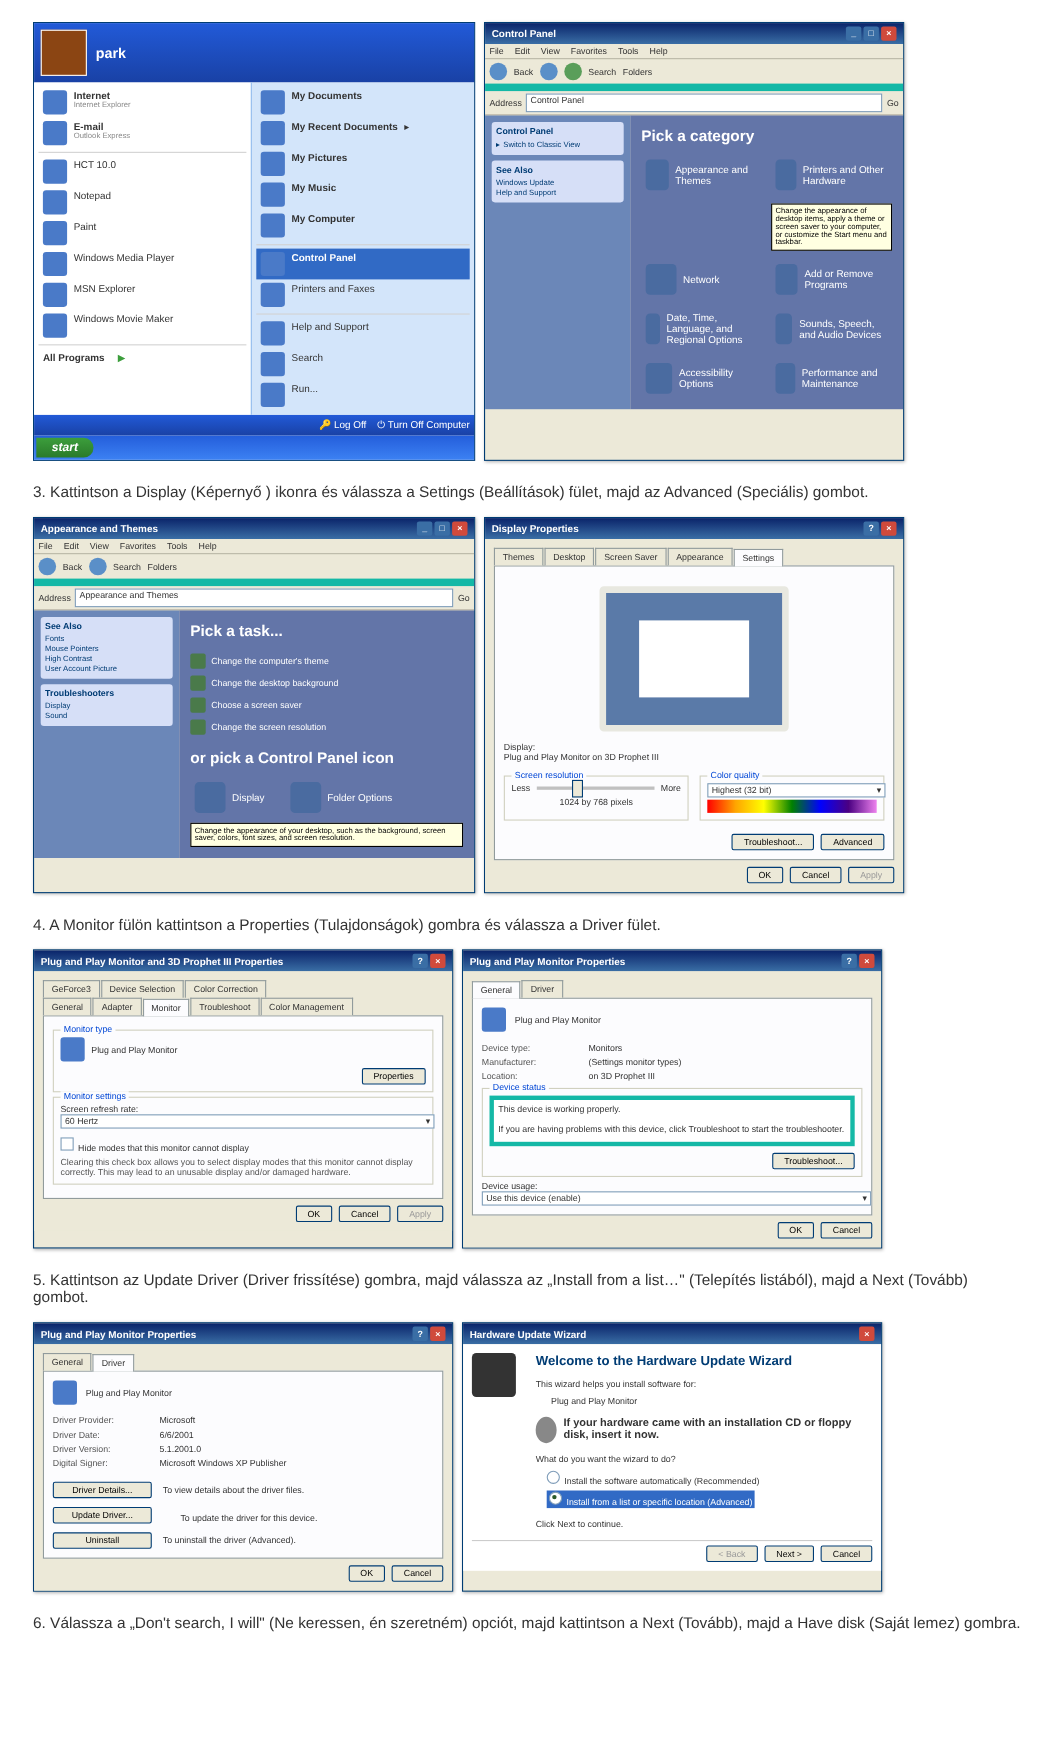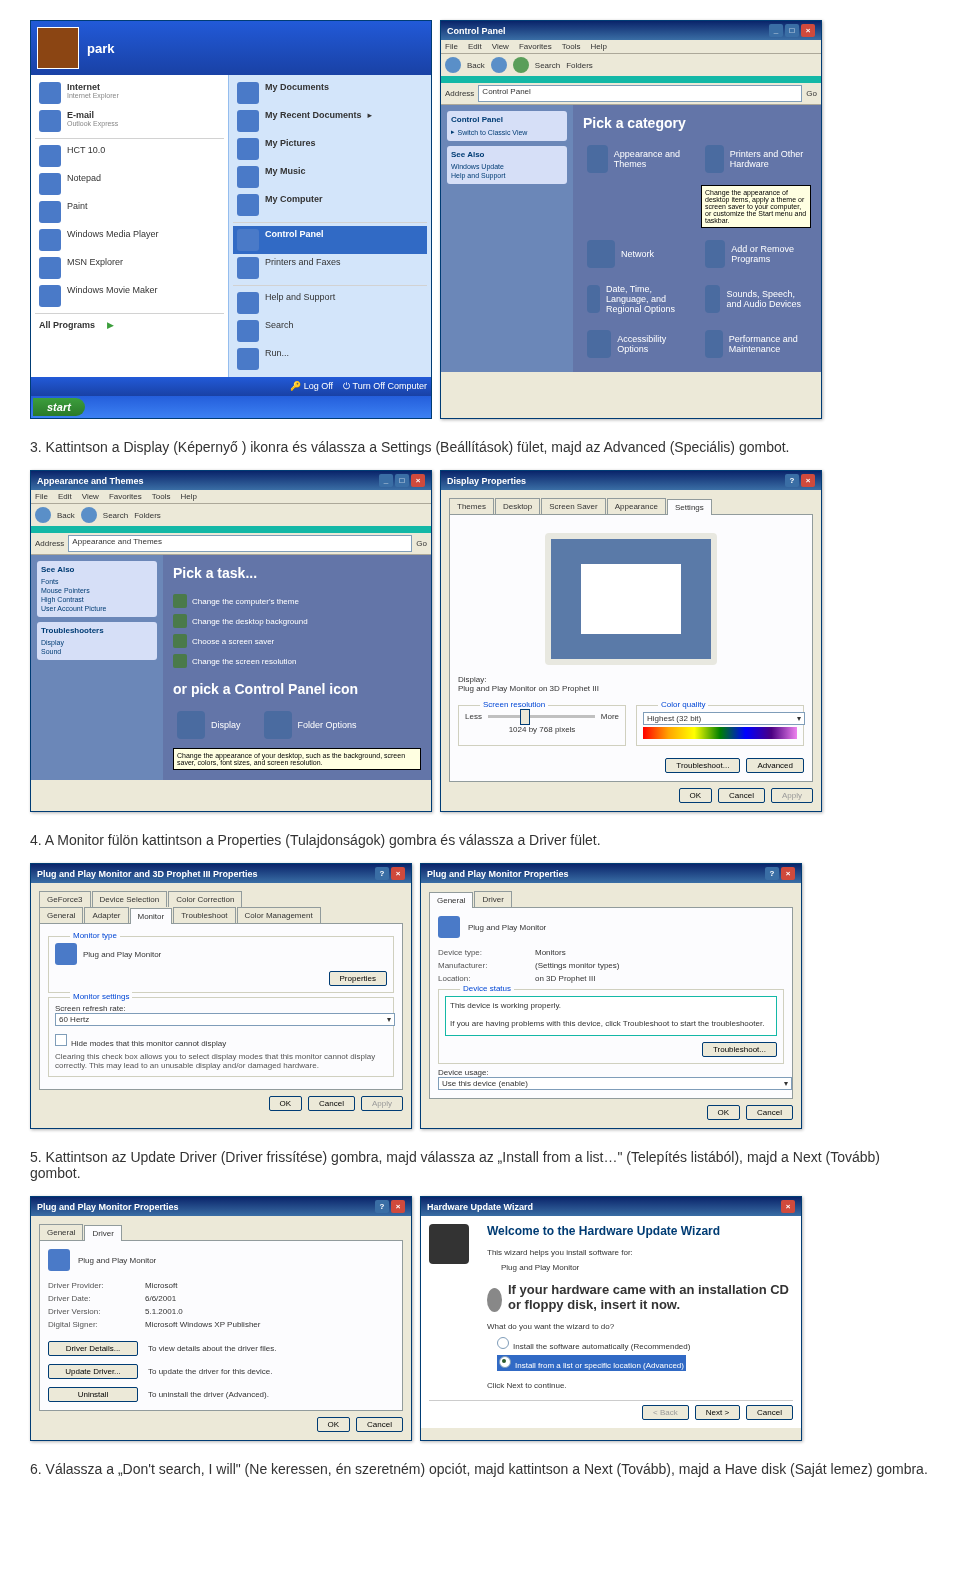--- a/index.html
+++ b/index.html
@@ -44,31 +44,31 @@
 .taskbar{background:linear-gradient(#245edb,#3c81f3);padding:2px;display:flex}
 .startbtn{background:linear-gradient(#3c9e3c,#2a7a2a);color:#fff;padding:3px 14px;border-radius:0 10px 10px 0;font-style:italic;font-weight:bold;font-size:11px}
 
 .dialog{width:380px}
 .dlgbody{background:#ece9d8;padding:8px}
 .tabs{display:flex;font-size:8px}
 .tab{padding:3px 7px;background:#ece9d8;border:1px solid #919b9c;border-bottom:none;margin-right:1px}
 .tab.active{background:#fcfcfe;position:relative;top:1px}
 .tabcontent{background:#fcfcfe;border:1px solid #919b9c;padding:8px;font-size:8px}
 .groupbox{border:1px solid #d0d0bf;padding:6px;margin:4px 0;position:relative}
-.groupbox-title{position:absolute;top:-6px;left:21px;background:#fcfcfe;padding:0 3px;color:#0046d5;font-size:8px}
+.groupbox-title{position:absolute;top:-6px;left:6px;background:#fcfcfe;padding:0 3px;color:#0046d5;font-size:8px}
 .btn{background:#ece9d8;border:1px solid #003c74;padding:2px 10px;font-size:8px;border-radius:2px}
 .dlgfooter{display:flex;justify-content:flex-end;gap:6px;padding:6px 0 0}
 .monitor-prev{width:160px;height:120px;background:#5a7aa8;margin:10px auto;border:6px solid #e8e8e0;border-radius:4px;display:flex;align-items:center;justify-content:center}
 .monitor-prev-inner{width:100px;height:70px;background:#fff}
 .slider{display:flex;align-items:center;gap:6px}
 .slider-track{flex:1;height:3px;background:#c0c0c0;position:relative}
 .slider-thumb{width:8px;height:14px;background:#ece9d8;border:1px solid #003c74;position:absolute;top:-6px;left:30%}
 .dropdown{width:100%;border:1px solid #7f9db9;background:#fff;padding:1px 3px;font-size:8px;display:flex;justify-content:space-between}
 .rainbow{height:12px;background:linear-gradient(90deg,red,orange,yellow,green,blue,indigo,violet);margin-top:2px}
-.textbox-ro{border:1px solid #14b8a6;background:#fff;padding:4px;font-size:8px;min-height:30px}
+.textbox-ro{border:4px solid #14b8a6;background:#fff;padding:4px;font-size:8px;min-height:30px}
 .checkbox{width:10px;height:10px;border:1px solid #7f9db9;background:#fff;display:inline-block;margin-right:4px}
 .radio{width:10px;height:10px;border:1px solid #7f9db9;border-radius:50%;background:#fff;display:inline-block;margin-right:4px}
 .radio.sel::after{content:"";display:block;width:4px;height:4px;background:#2a5a2a;border-radius:50%;margin:2px}
 .wizicon{width:40px;height:40px;background:#333;border-radius:4px;margin-right:8px}
 .field-row{display:flex;gap:12px;padding:2px 0;font-size:8px}
 .field-label{width:85px;color:#555}
 .task-item{display:flex;align-items:center;gap:5px;padding:3px 0;font-size:8px}
 .task-icon{width:14px;height:14px;background:#4a7a4a;border-radius:2px}
 </style>
 </head>
@@ -548,21 +548,21 @@
             <span>5.1.2001.0</span>
           </div>
 <div class="field-row">
             <span class="field-label">Digital Signer:</span>
             <span>Microsoft Windows XP Publisher</span>
           </div>
 <div style="display:flex;gap:10px;margin-top:10px;align-items:center">
             <button class="btn" style="width:90px">Driver Details...</button>
             <span>To view details about the driver files.</span>
           </div>
-<div style="display:flex;gap:10px;margin-top:8px;align-items:center">
+<div style="display:flex;gap:26px;margin-top:8px;align-items:flex-end">
             <button class="btn" style="width:90px">Update Driver...</button>
             <span>To update the driver for this device.</span>
           </div>
 <div style="display:flex;gap:10px;margin-top:8px;align-items:center">
             <button class="btn" style="width:90px">Uninstall</button>
             <span>To uninstall the driver (Advanced).</span>
           </div>
 </div>
 <div class="dlgfooter">
           <button class="btn">OK</button>
@@ -578,21 +578,21 @@
           <div class="tbtn">×</div>
         </div>
       </div>
 <div class="dlgbody" style="background:#fff">
 <div style="display:flex;gap:10px">
 <div class="wizicon"></div>
 <div style="flex:1">
 <div style="font-size:12px;font-weight:bold;color:#003c74">Welcome to the Hardware Update Wizard</div>
 <div style="margin-top:10px;font-size:8px">This wizard helps you install software for:</div>
 <div style="margin:6px 0 10px 14px;font-size:8px">Plug and Play Monitor</div>
-<div style="display:flex;gap:6px;align-items:flex-end;font-size:13px">
+<div style="display:flex;gap:6px;align-items:flex-start;font-size:10px">
               <div style="width:24px;height:24px;background:#888;border-radius:50%"></div>
               <b>If your hardware came with an installation CD or floppy disk, insert it now.</b>
             </div>
 <div style="margin-top:10px;font-size:8px">What do you want the wizard to do?</div>
 <div style="margin:6px 0 2px 10px;font-size:8px"><span class="radio"></span><span>Install the software automatically (Recommended)</span></div>
 <div style="margin:2px 0 10px 10px;font-size:8px;background:#316ac5;color:#fff;padding:1px 2px;display:inline-block"><span class="radio sel"></span><span>Install from a list or specific location (Advanced)</span></div>
 <div style="font-size:8px">Click Next to continue.</div>
 </div>
 </div>
 <div class="dlgfooter" style="border-top:1px solid #ccc;margin-top:10px;padding-top:4px">

